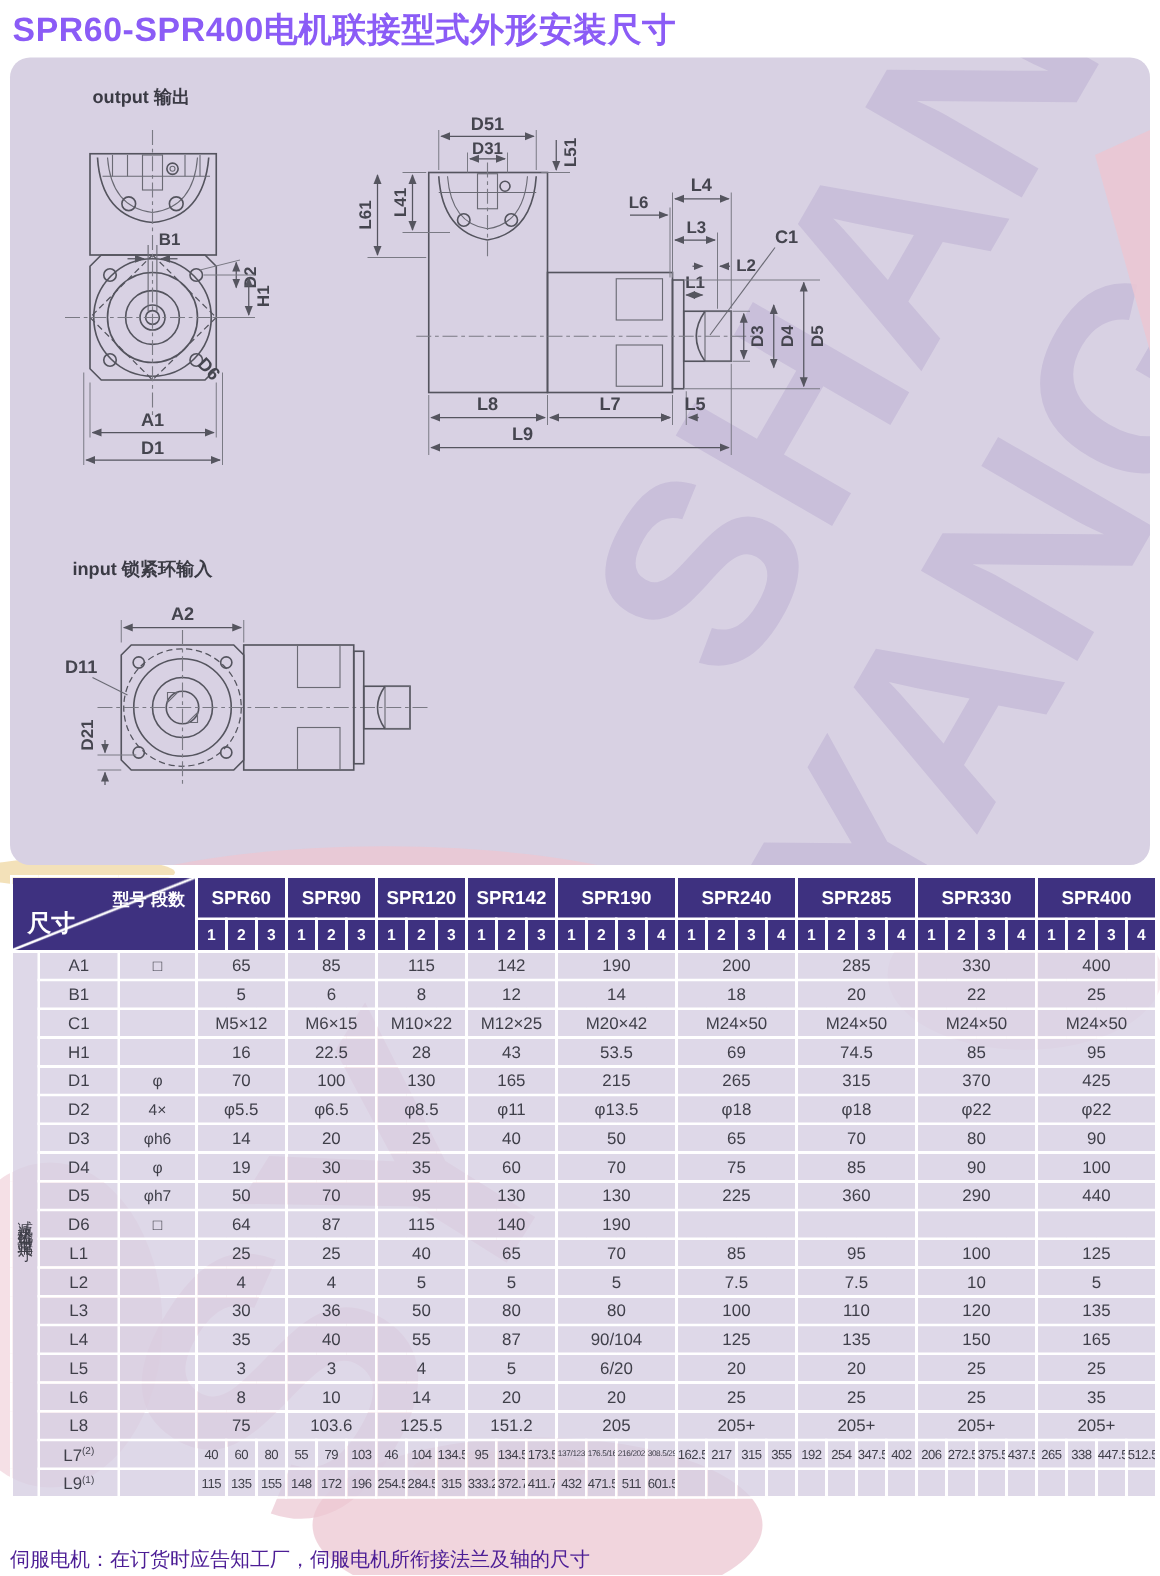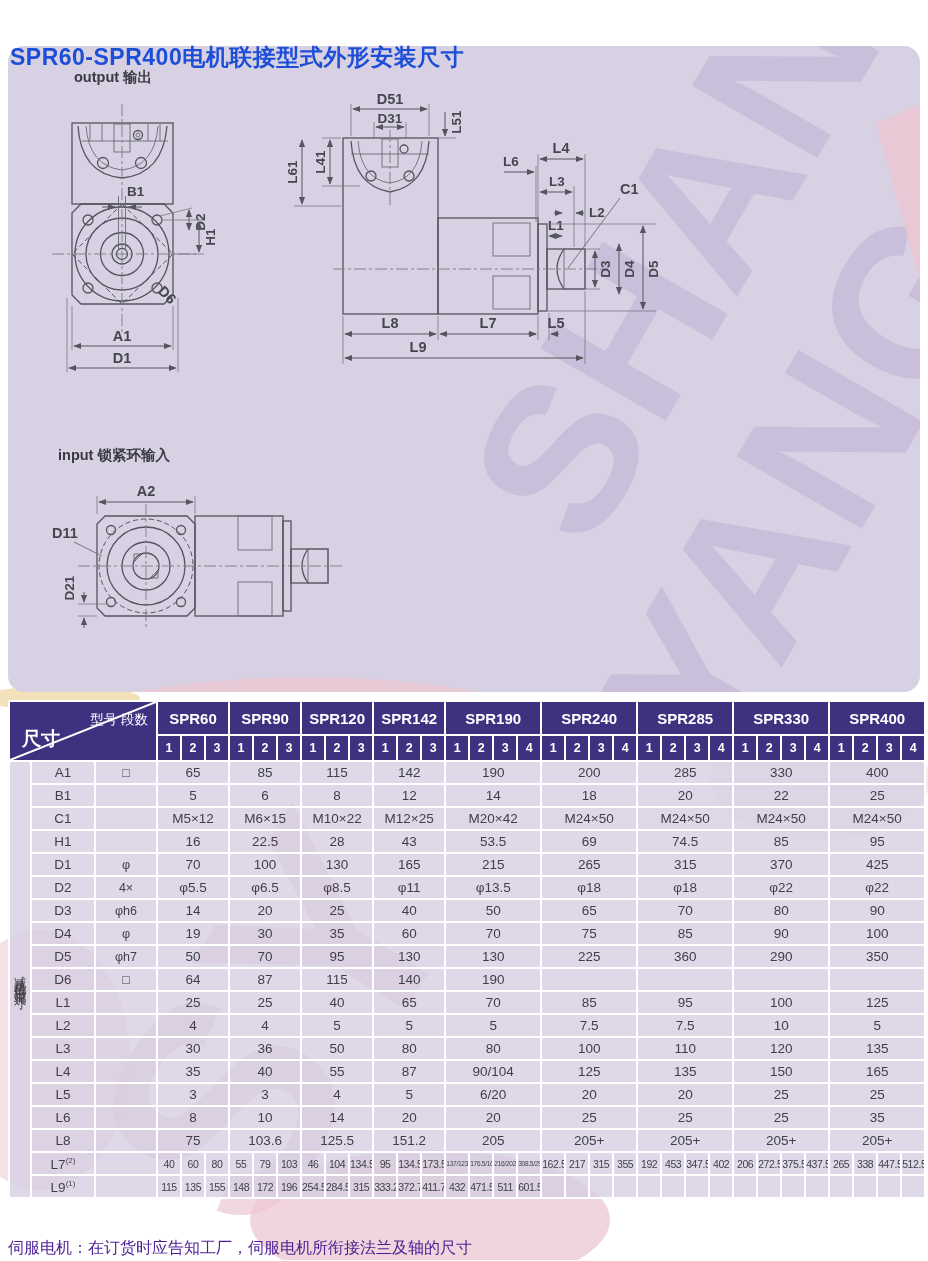--- a/index.html
+++ b/index.html
@@ -2,41 +2,41 @@
 <html><head>
 <meta charset="utf-8">
 <style>
   html,body{margin:0;padding:0;}
   body{
     width:928px;height:1261px;position:relative;background:#ffffff;
     font-family:"Liberation Sans", sans-serif;overflow:hidden;
   }
   
   #page-title{
-    position:absolute;left:10px;top:6px;font-size:23px;font-weight:bold;
-    color:#1d4ed8;letter-spacing:0.5px;z-index:3;margin-top:36px;
+    position:absolute;left:10px;top:6px;font-size:27px;font-weight:bold;
+    color:#8b5cf6;letter-spacing:0.5px;z-index:3;
   }
   
   #panel{
     position:absolute;left:8px;top:46px;width:912px;height:646px;
     background:#d8d1e3;border-radius:16px;overflow:hidden;z-index:1;
   }
   #panel svg{position:absolute;left:0;top:0;}
   .wm-letter{font-weight:bold;fill:#bdb1d3;opacity:0.55;}
   
   #wm-lower{position:absolute;left:0;top:660px;width:928px;height:600px;z-index:0;overflow:hidden;}
   #table-wrap{position:absolute;left:8px;top:700px;width:912px;z-index:2;}
   table{border-collapse:collapse;table-layout:fixed;width:912px;}
   th,td{border:2px solid #ffffff;text-align:center;vertical-align:middle;padding:0;overflow:hidden;white-space:nowrap;}
   thead th{background:#3e3180;color:#ffffff;}
   th.model{height:32px;font-size:15px;font-weight:bold;}
   th.stage{height:24px;font-size:12.5px;font-weight:bold;}
   td.corner{background:#3e3180;color:#fff;position:relative;
     background-image:linear-gradient(to bottom right,rgba(0,0,0,0) calc(50% - 1.5px),#fff calc(50% - 0.5px),#fff calc(50% + 0.5px),rgba(0,0,0,0) calc(50% + 1.5px));}
-  td.corner .c-top{position:absolute;top:9px;right:8px;font-size:13.5px;font-weight:normal;}
+  td.corner .c-top{position:absolute;top:9px;right:8px;font-size:13.5px;font-weight:bold;}
   td.corner .c-bot{position:absolute;bottom:8px;left:12px;font-size:19px;font-weight:bold;}
   tbody td{background:rgba(214,206,226,0.8);color:#3f3f49;font-size:13.5px;height:21px;}
   td.side{width:22px;}
   td.side span{writing-mode:vertical-rl;letter-spacing:3px;font-size:12.5px;color:#3f3f49;display:inline-block;line-height:1;}
   td.lab{font-size:13.5px;}
   td.lab sup{font-size:8px;}
   td.sym{font-size:12.5px;}
   td.stagecell{font-size:10.5px;letter-spacing:-0.4px;}
   td.tiny{font-size:6.6px;letter-spacing:-0.3px;}
   
@@ -485,21 +485,21 @@
           <td class="lab">D5</td>
           <td class="sym">φh7</td>
           <td colspan="3">50</td>
           <td colspan="3">70</td>
           <td colspan="3">95</td>
           <td colspan="3">130</td>
           <td colspan="4">130</td>
           <td colspan="4">225</td>
           <td colspan="4">360</td>
           <td colspan="4">290</td>
-          <td colspan="4">350</td>
+          <td colspan="4">440</td>
         </tr>
         <tr>
           <td class="lab">D6</td>
           <td class="sym">□</td>
           <td colspan="3">64</td>
           <td colspan="3">87</td>
           <td colspan="3">115</td>
           <td colspan="3">140</td>
           <td colspan="4">190</td>
           <td colspan="4"></td>
@@ -615,21 +615,21 @@
           <td class="stagecell">173.5</td>
           <td class="stagecell tiny">137/123</td>
           <td class="stagecell tiny">176.5/162.5</td>
           <td class="stagecell tiny">216/202</td>
           <td class="stagecell tiny">308.5/294.5</td>
           <td class="stagecell">162.5</td>
           <td class="stagecell">217</td>
           <td class="stagecell">315</td>
           <td class="stagecell">355</td>
           <td class="stagecell">192</td>
-          <td class="stagecell">453</td>
+          <td class="stagecell">254</td>
           <td class="stagecell">347.5</td>
           <td class="stagecell">402</td>
           <td class="stagecell">206</td>
           <td class="stagecell">272.5</td>
           <td class="stagecell">375.5</td>
           <td class="stagecell">437.5</td>
           <td class="stagecell">265</td>
           <td class="stagecell">338</td>
           <td class="stagecell">447.5</td>
           <td class="stagecell">512.5</td>

